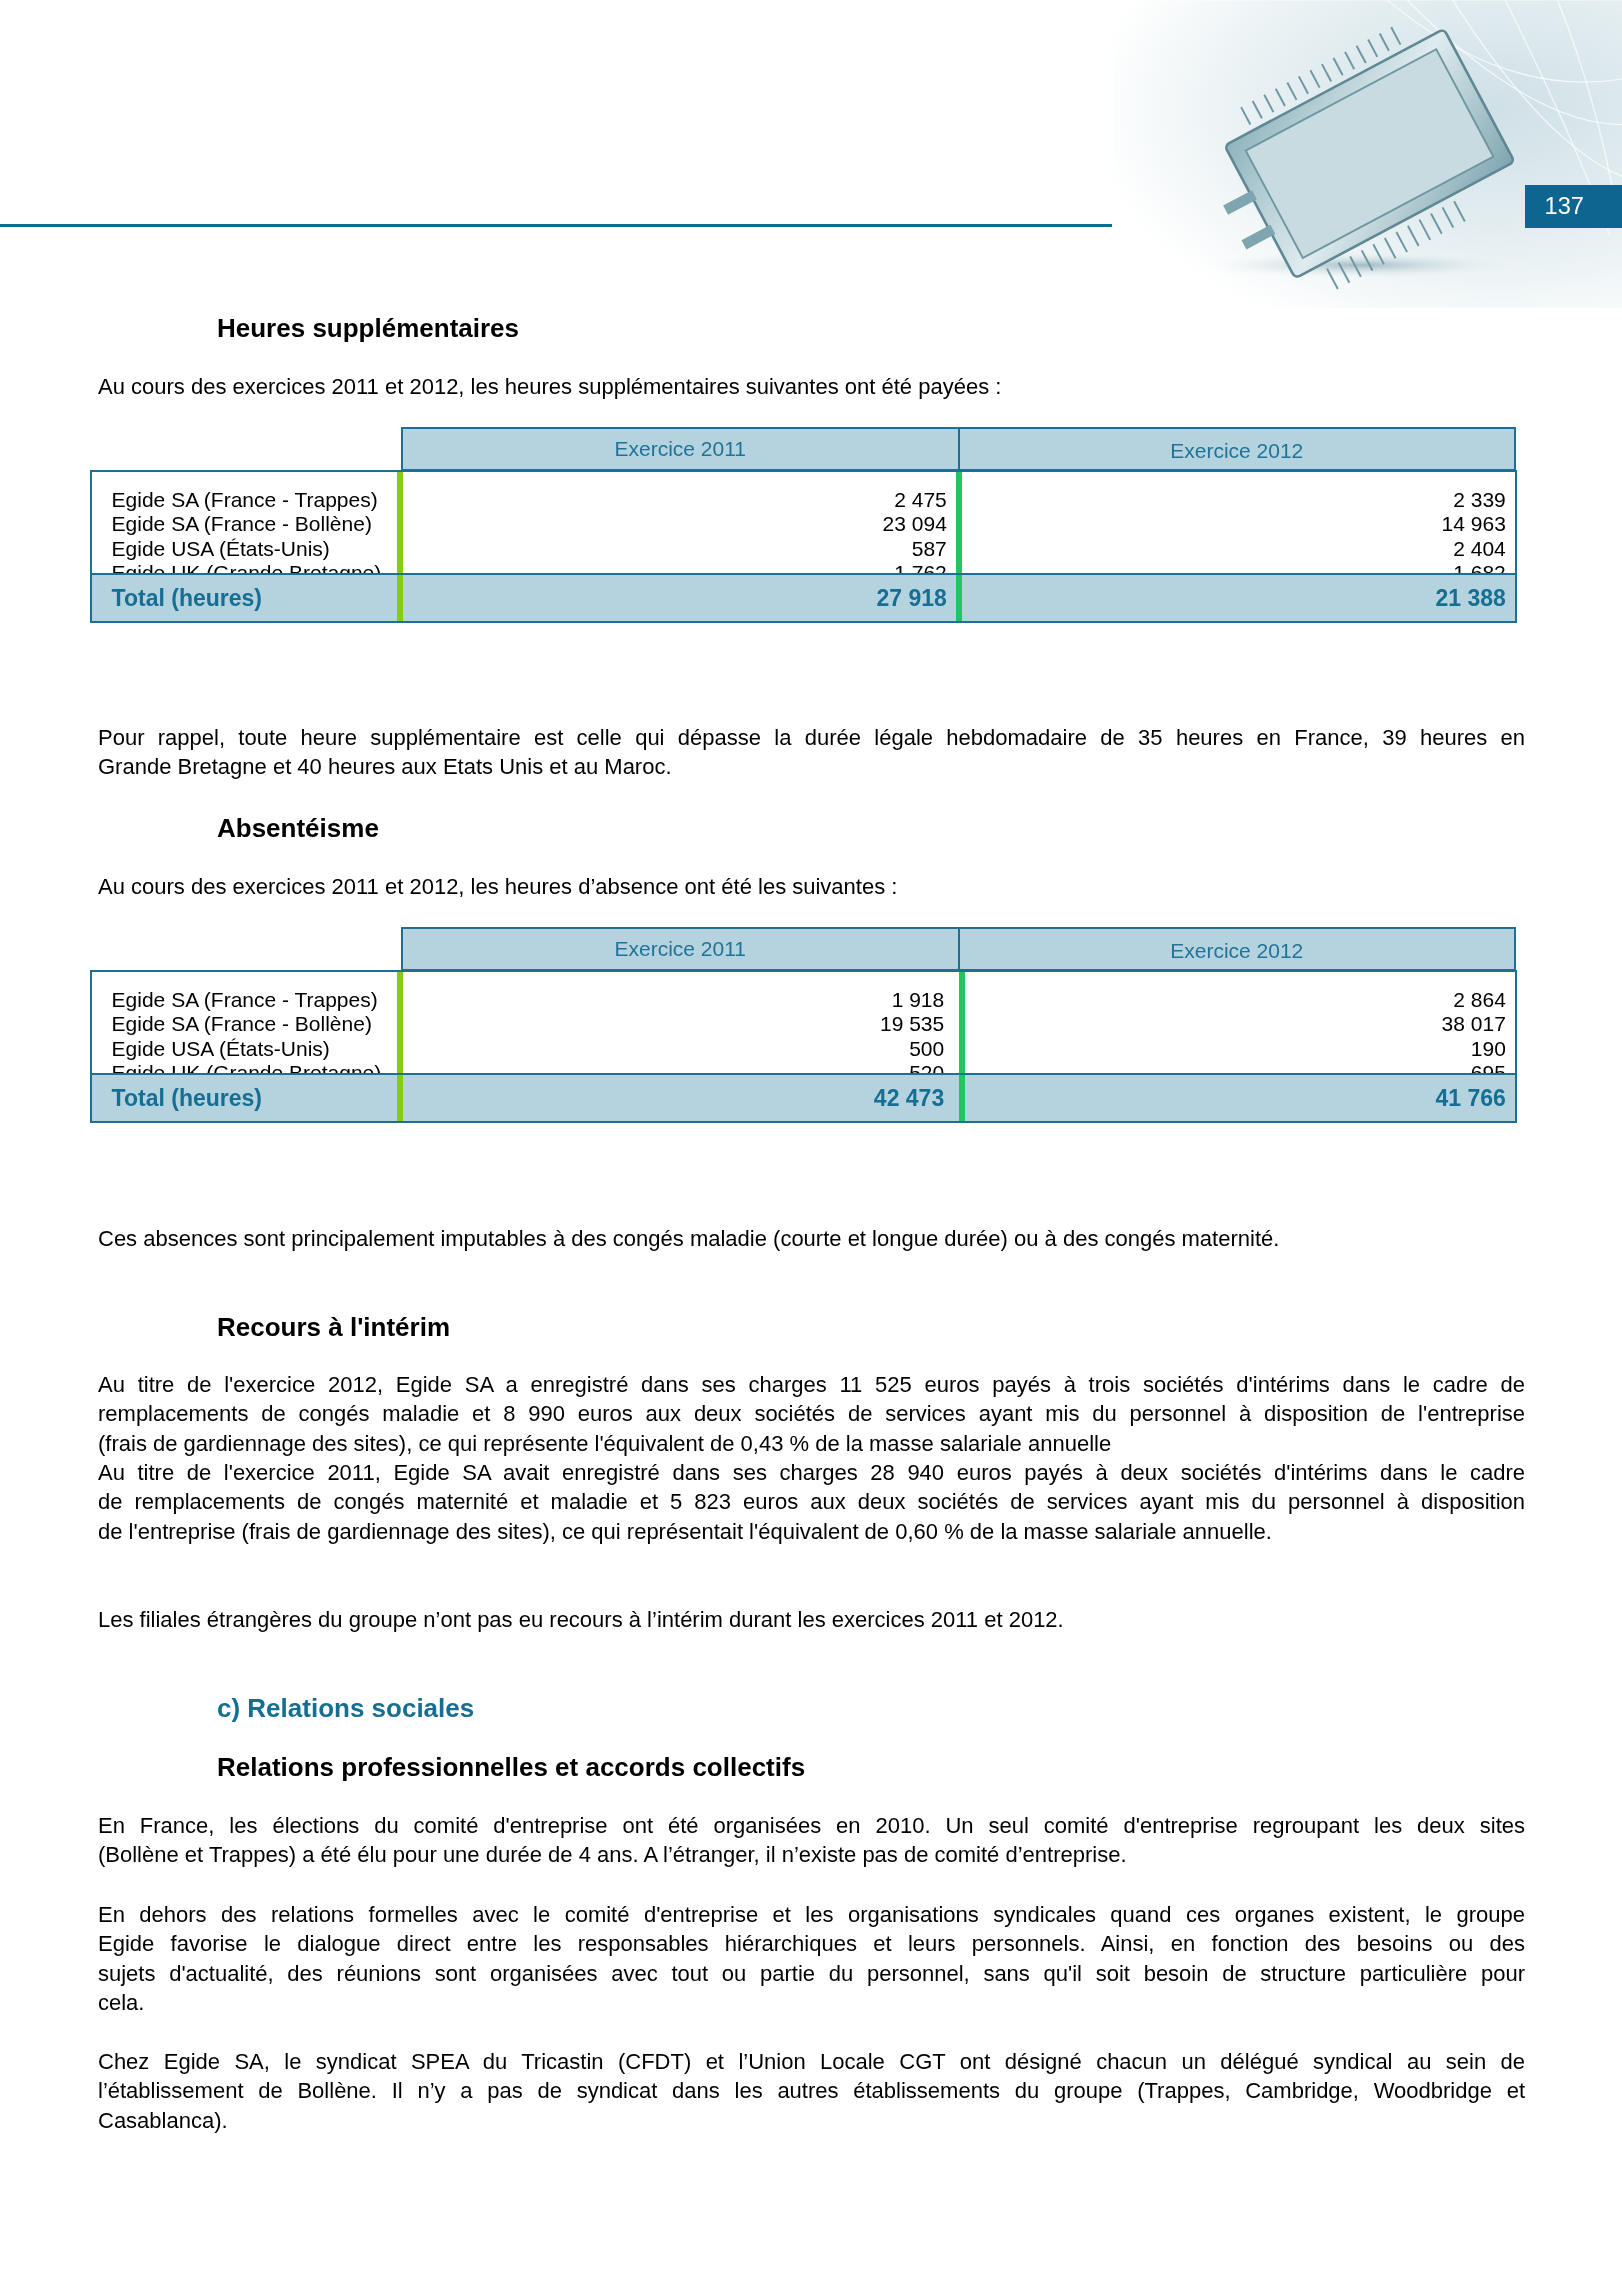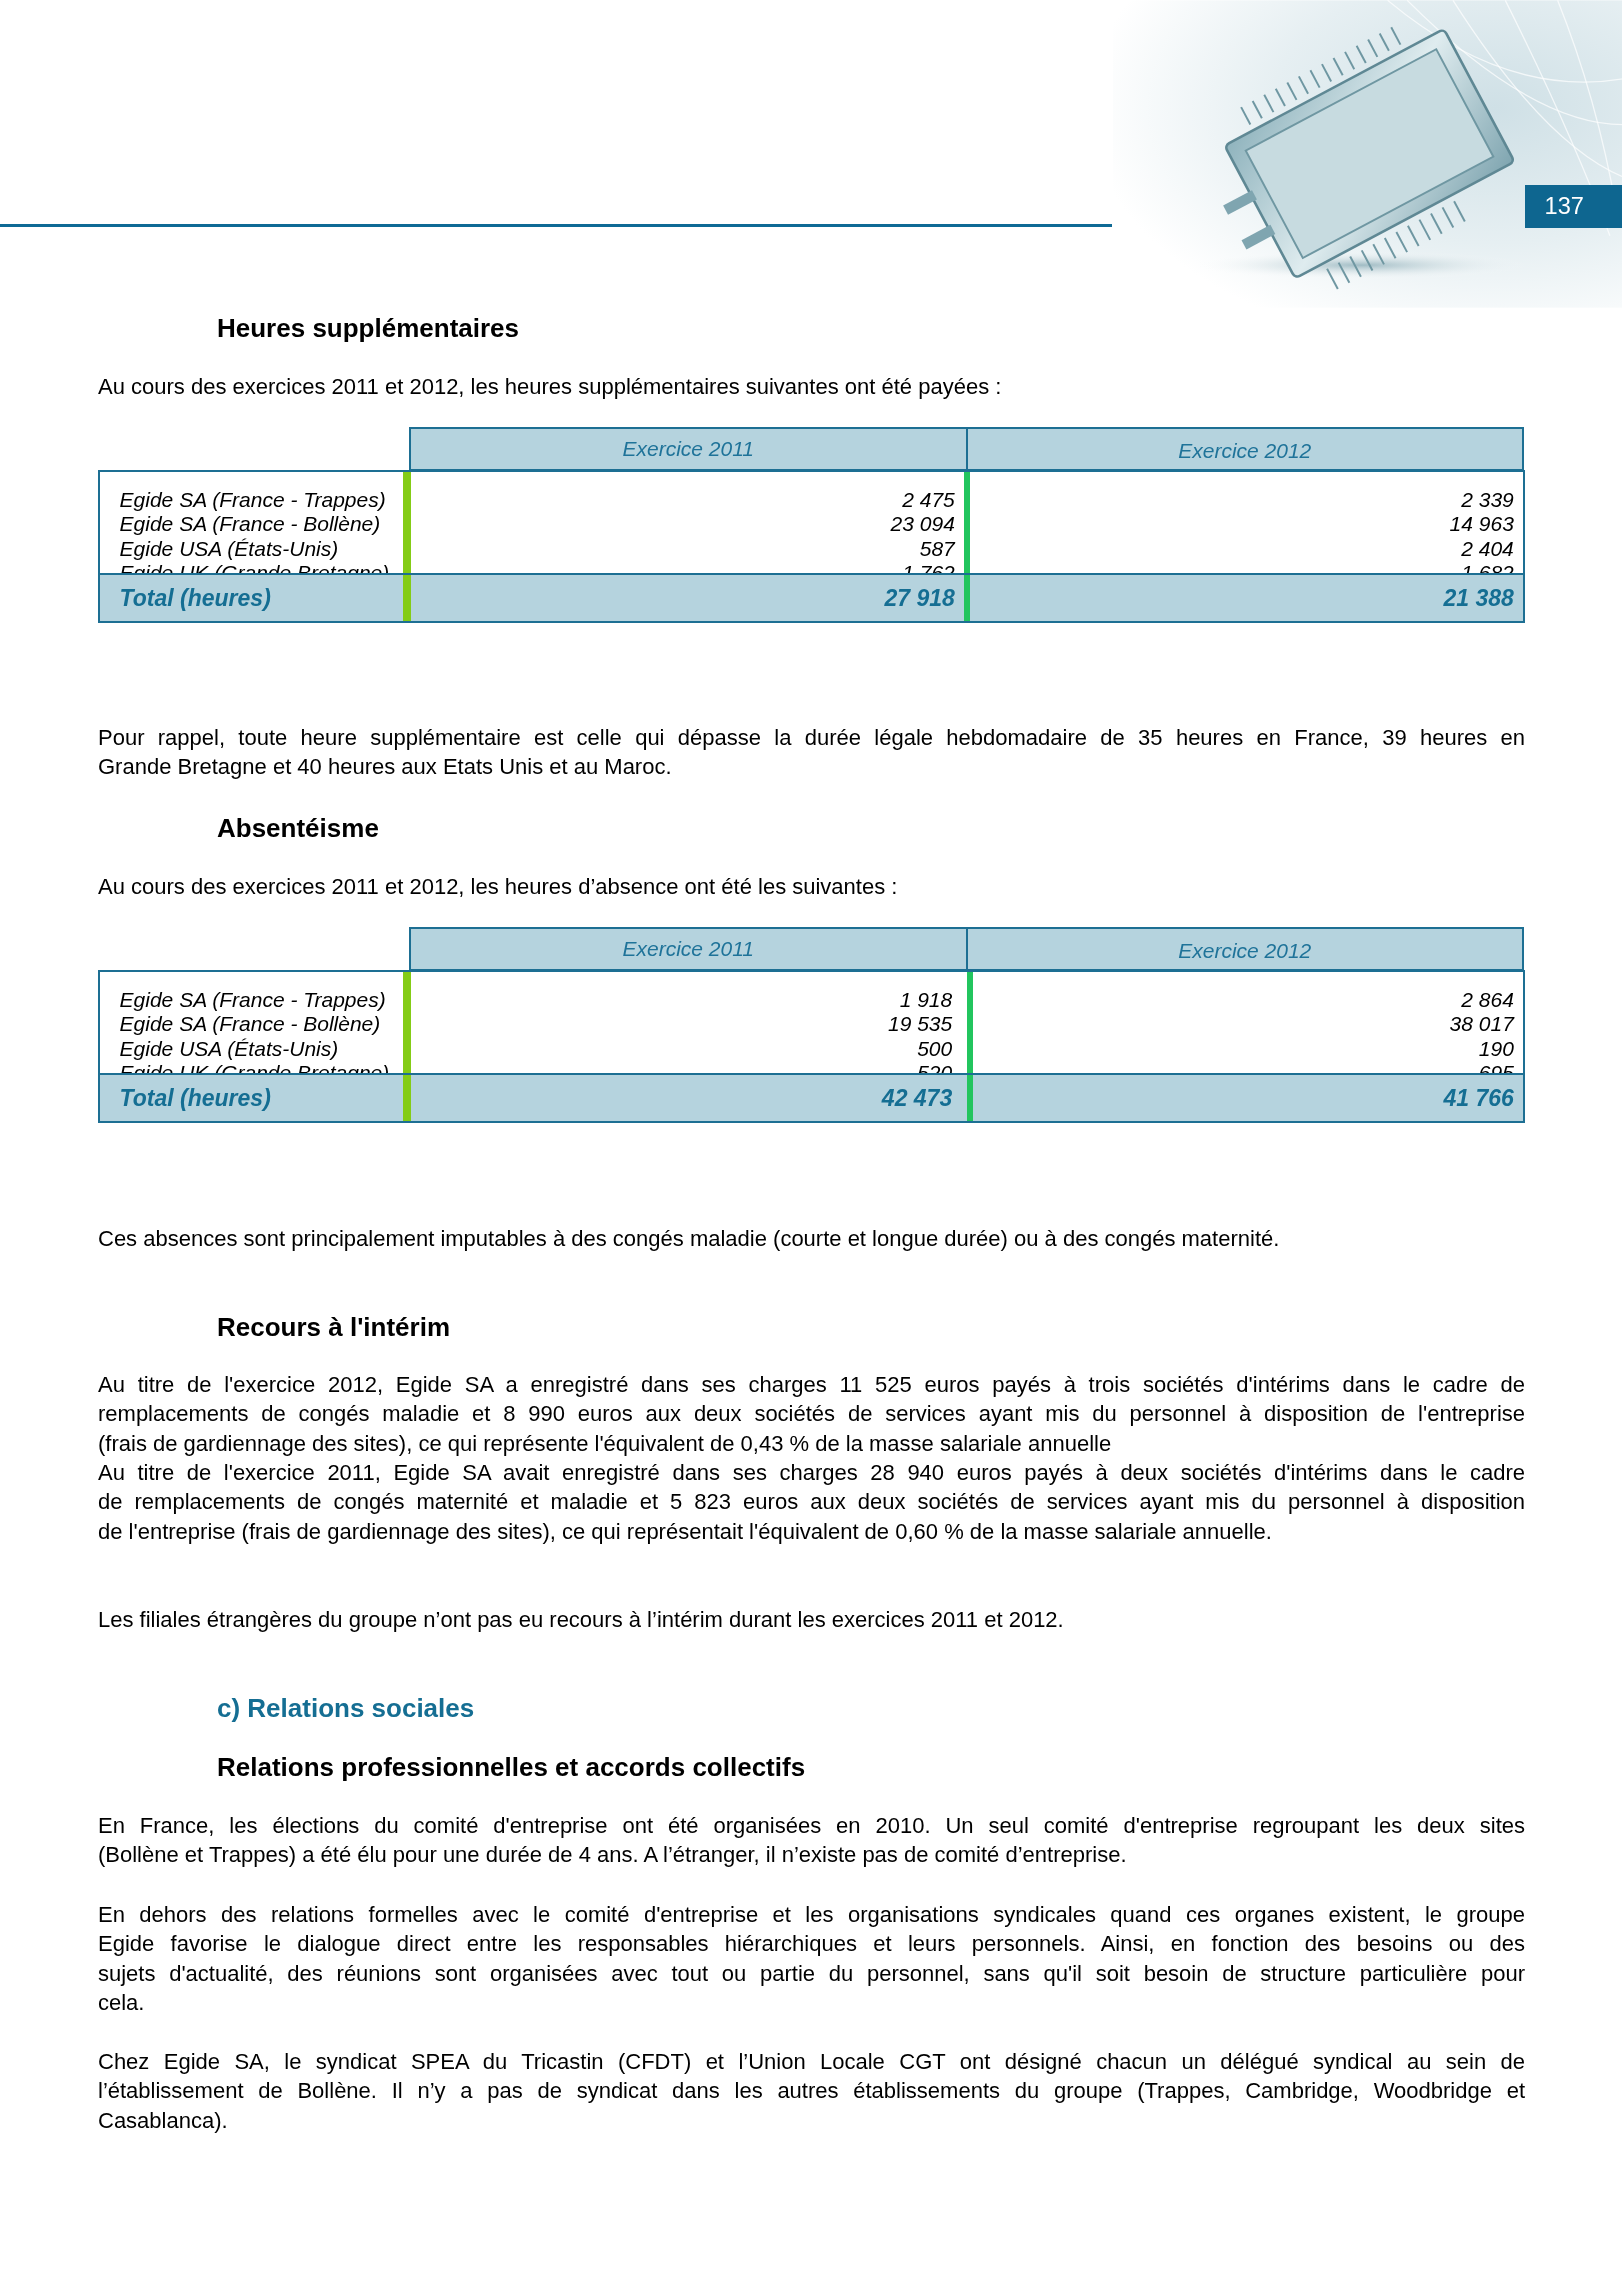--- a/index.html
+++ b/index.html
@@ -21,36 +21,36 @@
   .heading { font-weight: bold; font-size: 26px; left: 217px; }
   .heading.teal { color: #156e93; }
   .para {
     left: 98px; width: 1427px; font-size: 22px; line-height: 29.4px;
     text-align: justify; margin: 0;
   }
   .para .ln { display: block; text-align: justify; text-align-last: justify; }
   .para .ln.last { text-align-last: left; }
 
   
-  .tbl { left: 98px; width: 1285px; font-style: italic; }
+  .tbl { left: 90px; width: 1285px; }
   .tbl .hdr {
     position: absolute; left: 311px; top: 0; width: 1115px; height: 44px;
     background: #b5d3de; border: 2px solid #1d6f93; box-sizing: border-box;
     display: flex;
   }
   .tbl .hdr .hcell {
     flex: 1; display: flex; align-items: center; justify-content: center;
     color: #1f7399; font-size: 21px;
   }
   .tbl .hdr .hcell + .hcell { border-left: 2px solid #1d6f93; }
   .tbl .body {
     position: absolute; left: 0; top: 43px; width: 1427px; height: 105px;
     border: 2px solid #1d6f93; box-sizing: border-box; display: flex; background: #fff;
   }
-  .tbl .col-label { width: 311px; border-right: 8px solid #84cc16; box-sizing: border-box; padding: 15.7px 0 0 19.6px; }
+  .tbl .col-label { width: 311px; border-right: 6px solid #84cc16; box-sizing: border-box; padding: 15.7px 0 0 19.6px; }
   .tbl .col-val { flex: 1; box-sizing: border-box; padding: 15.7px 9.2px 0 0; text-align: right; }
   .tbl .col-val + .col-val { border-left: 6px solid #22c55e; }
   .tbl .row { font-size: 21px; line-height: 24.5px; white-space: nowrap; }
   .tbl .total {
     position: absolute; left: 0; top: 146px; width: 1427px; height: 50px;
     background: #b5d3de; border: 2px solid #1d6f93; box-sizing: border-box; display: flex;
     color: #156e93; font-weight: bold; font-size: 23px;
   }
   .tbl .total .col-label { padding: 0 0 0 19.6px; display: flex; align-items: center; }
   .tbl .total .col-val { padding: 0 9.2px 0 0; display: flex; align-items: center; justify-content: flex-end; }

